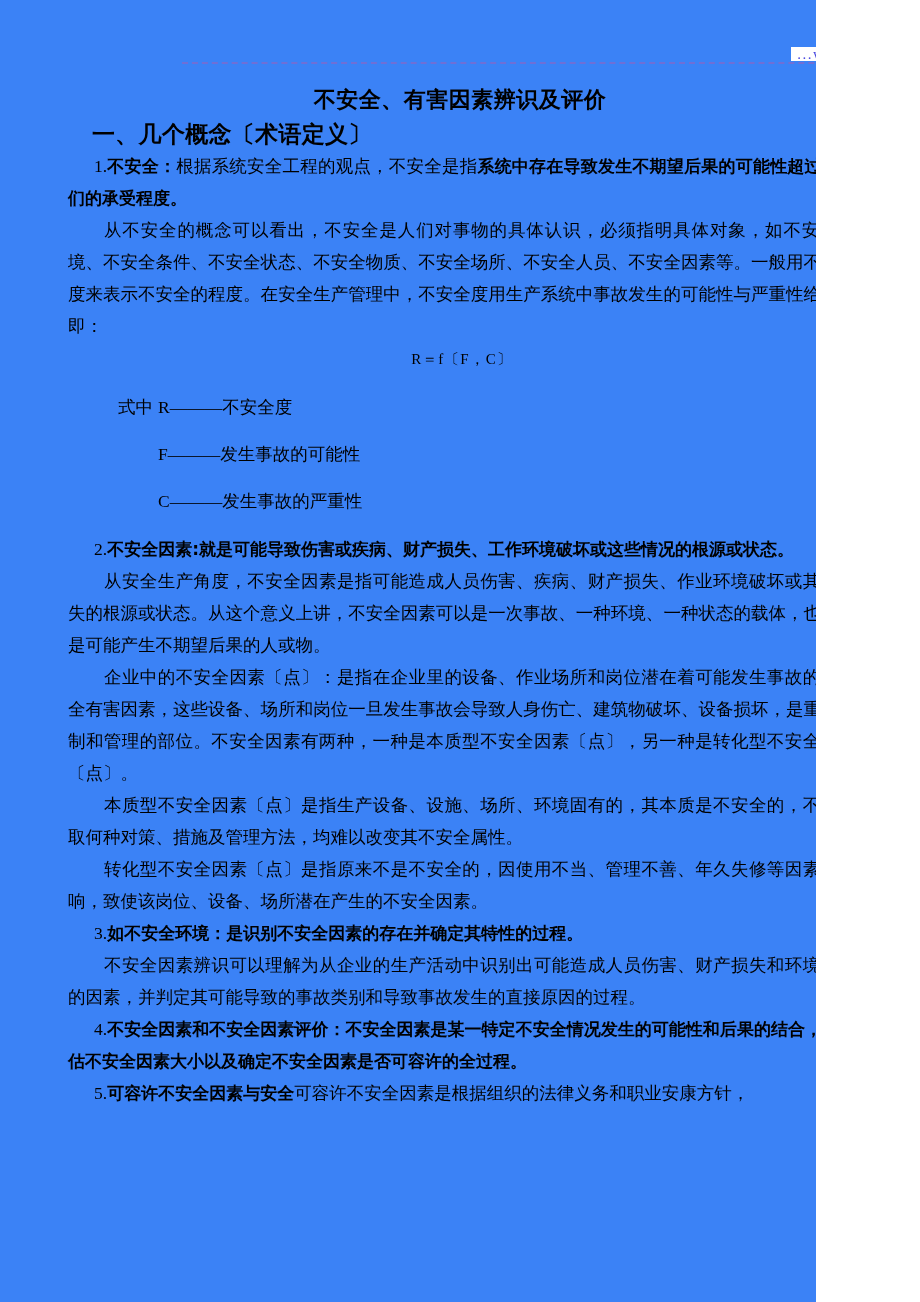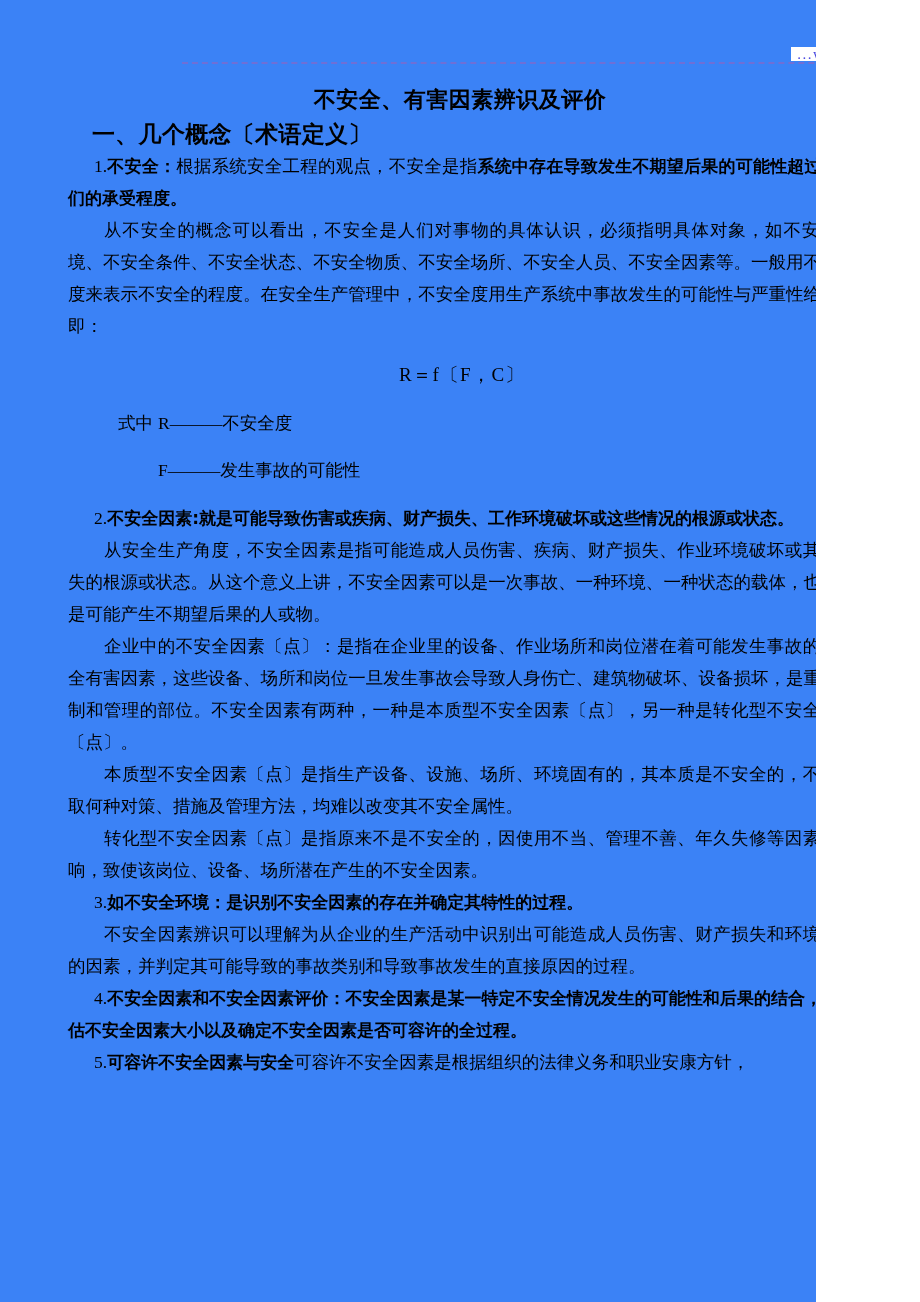--- a/index.html
+++ b/index.html
@@ -94,23 +94,23 @@
     font-family: "DejaVu Sans", "Liberation Sans", sans-serif;
     font-size: 23px;
     line-height: 32px;
     text-indent: 24px;
     margin: 0;
     letter-spacing: 0.3px;
   }
 
   
   .formula {
-    margin: 16px;
+    margin: 0;
     text-align: center;
-    font-size: 19px;
+    font-size: 15px;
     line-height: 34px;
     font-family: "Liberation Serif", "DejaVu Serif", serif;
     letter-spacing: 1px;
   }
   .where-line {
     margin: 16px;
     font-size: 17.5px;
     line-height: 31px;
     font-family: "Liberation Serif", "DejaVu Serif", serif;
   }
@@ -141,20 +141,21 @@
     <p class="mix indent-head"><span>1.</span><b>不安全：</b><span class="reg">根据系统安全工程的观点，不安全是指</span><b>系统中存在导致发生不期望后果的可能性超过了人们的承受程度。</b></p>
 
     <p class="indent2">从不安全的概念可以看出，不安全是人们对事物的具体认识，必须指明具体对象，如不安全环境、不安全条件、不安全状态、不安全物质、不安全场所、不安全人员、不安全因素等。一般用不安全度来表示不安全的程度。在安全生产管理中，不安全度用生产系统中事故发生的可能性与严重性给出，即：</p>
 
     <p class="formula">R＝f〔F，C〕</p>
 
     <p class="where-line"><span class="where-label">式中</span><span class="where-body"><span>R</span><span>———</span><span>不安全度</span></span></p>
 
     <p class="where-line"><span class="where-pad"></span><span class="where-body"><span>F</span><span>———</span><span>发生事故的可能性</span></span></p>
 
+    <p class="where-line"><span class="where-pad"></span><span class="where-body"><span>C</span><span>———</span><span>发生事故的严重性</span></span></p>
 
     <p class="mix indent-head"><span>2.</span><b>不安全因素:</b><b>就是可能导致伤害或疾病、财产损失、工作环境破坏或这些情况的根源或状态。</b></p>
 
     <p class="indent2">从安全生产角度，不安全因素是指可能造成人员伤害、疾病、财产损失、作业环境破坏或其他损失的根源或状态。从这个意义上讲，不安全因素可以是一次事故、一种环境、一种状态的载体，也可以是可能产生不期望后果的人或物。</p>
 
     <p class="indent2">企业中的不安全因素〔点〕：是指在企业里的设备、作业场所和岗位潜在着可能发生事故的不安全有害因素，这些设备、场所和岗位一旦发生事故会导致人身伤亡、建筑物破坏、设备损坏，是重点控制和管理的部位。不安全因素有两种，一种是本质型不安全因素〔点〕，另一种是转化型不安全因素〔点〕。</p>
 
     <p class="indent2">本质型不安全因素〔点〕是指生产设备、设施、场所、环境固有的，其本质是不安全的，不管采取何种对策、措施及管理方法，均难以改变其不安全属性。</p>
 
     <p class="indent2">转化型不安全因素〔点〕是指原来不是不安全的，因使用不当、管理不善、年久失修等因素的影响，致使该岗位、设备、场所潜在产生的不安全因素。</p>

